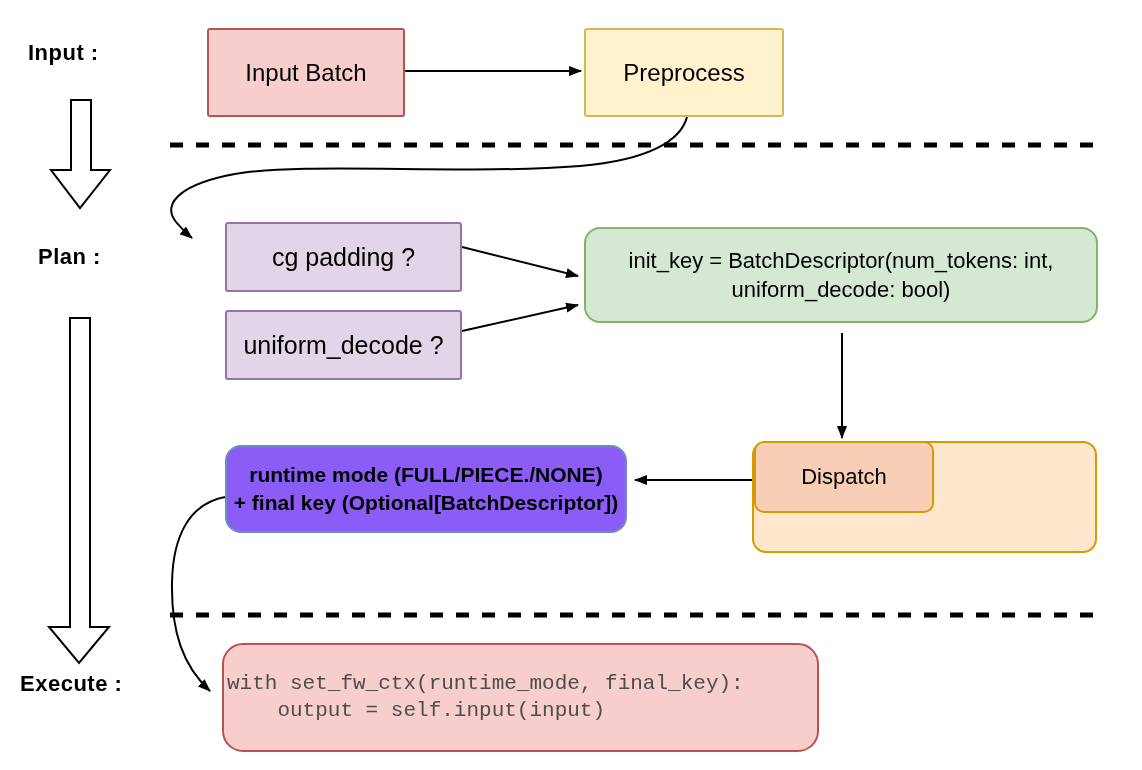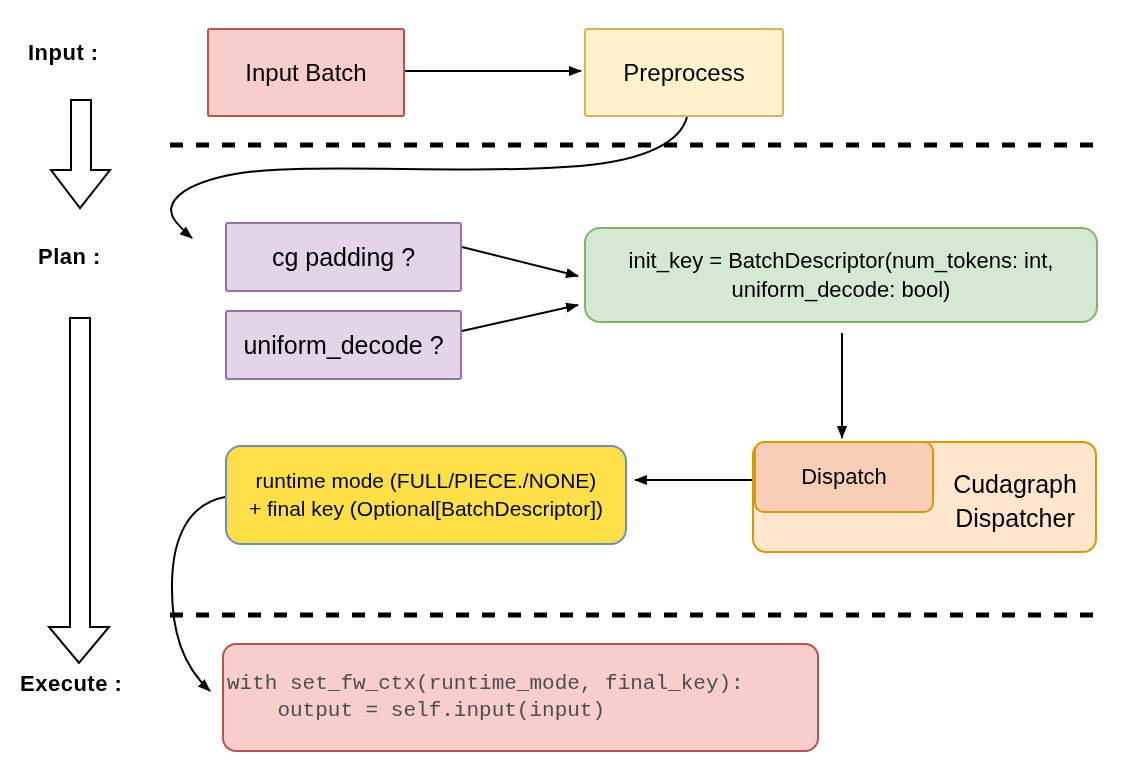--- a/index.html
+++ b/index.html
@@ -40,21 +40,21 @@
   }
   .node span { display: block; white-space: nowrap; }
   .fs24 { font-size: 24px; }
   .fs25 { font-size: 25px; margin-top: 12px; }
   .fs22 { font-size: 22px; }
   .fs21 { font-size: 21px; }
   .r16 { border-radius: 16px; }
   .codebox {
     position: absolute;
     border: 2px solid #000;
-    border-radius: 14px;
+    border-radius: 21px;
     font-family: "Liberation Mono", "DejaVu Sans Mono", monospace;
     font-size: 21px;
     color: #4d4d4d;
     display: flex;
     flex-direction: column;
     justify-content: center;
     white-space: pre;
     line-height: 1.25;
     padding-left: 3px;
   }
@@ -122,30 +122,26 @@
   </div>
 
   <div class="node fs22 r16" style="left: 584px; top: 227px; width: 514px; height: 96px; background-color: rgb(213, 232, 212); border-color: rgb(130, 179, 102);">
     <span>init_key = BatchDescriptor(num_tokens: int,</span>
     <span>uniform_decode: bool)</span>
   </div>
 
   <div class="node" style="left: 752px; top: 441px; width: 345px; height: 112px; border-radius: 14px; background-color: rgb(255, 230, 204); border-color: rgb(215, 155, 0);">
   </div>
 
-  <div class="sublabel" style="left:935px; top:468px; width:160px;">
-    <span>Cudagraph</span>
-    <span style="display:block">Dispatcher</span>
-  </div>
 
   <div class="node fs22" style="left: 754px; top: 441px; width: 180px; height: 72px; border-radius: 10px; background-color: rgb(249, 206, 182); border-color: rgb(215, 155, 0);">
     <span>Dispatch</span>
   </div>
 
-  <div class="node fs21 r16" style="left: 225px; top: 445px; width: 402px; height: 100px; background-color: #fde047; border-color: rgb(108, 142, 191);">
+  <div class="node fs21 r16" style="left: 225px; top: 445px; width: 402px; height: 88px; background-color: #8b5cf6; border-color: rgb(108, 142, 191); font-weight: bold;">
     <span>runtime mode (FULL/PIECE./NONE)</span>
     <span>+ final key (Optional[BatchDescriptor])</span>
   </div>
 
   <div class="codebox" style="left: 222px; top: 643px; width: 597px; height: 109px; background-color: rgb(248, 206, 204); border-color: rgb(184, 84, 80);">
     <span>with set_fw_ctx(runtime_mode, final_key):</span>
     <span>    output = self.input(input)</span>
   </div>
 
 </div>

